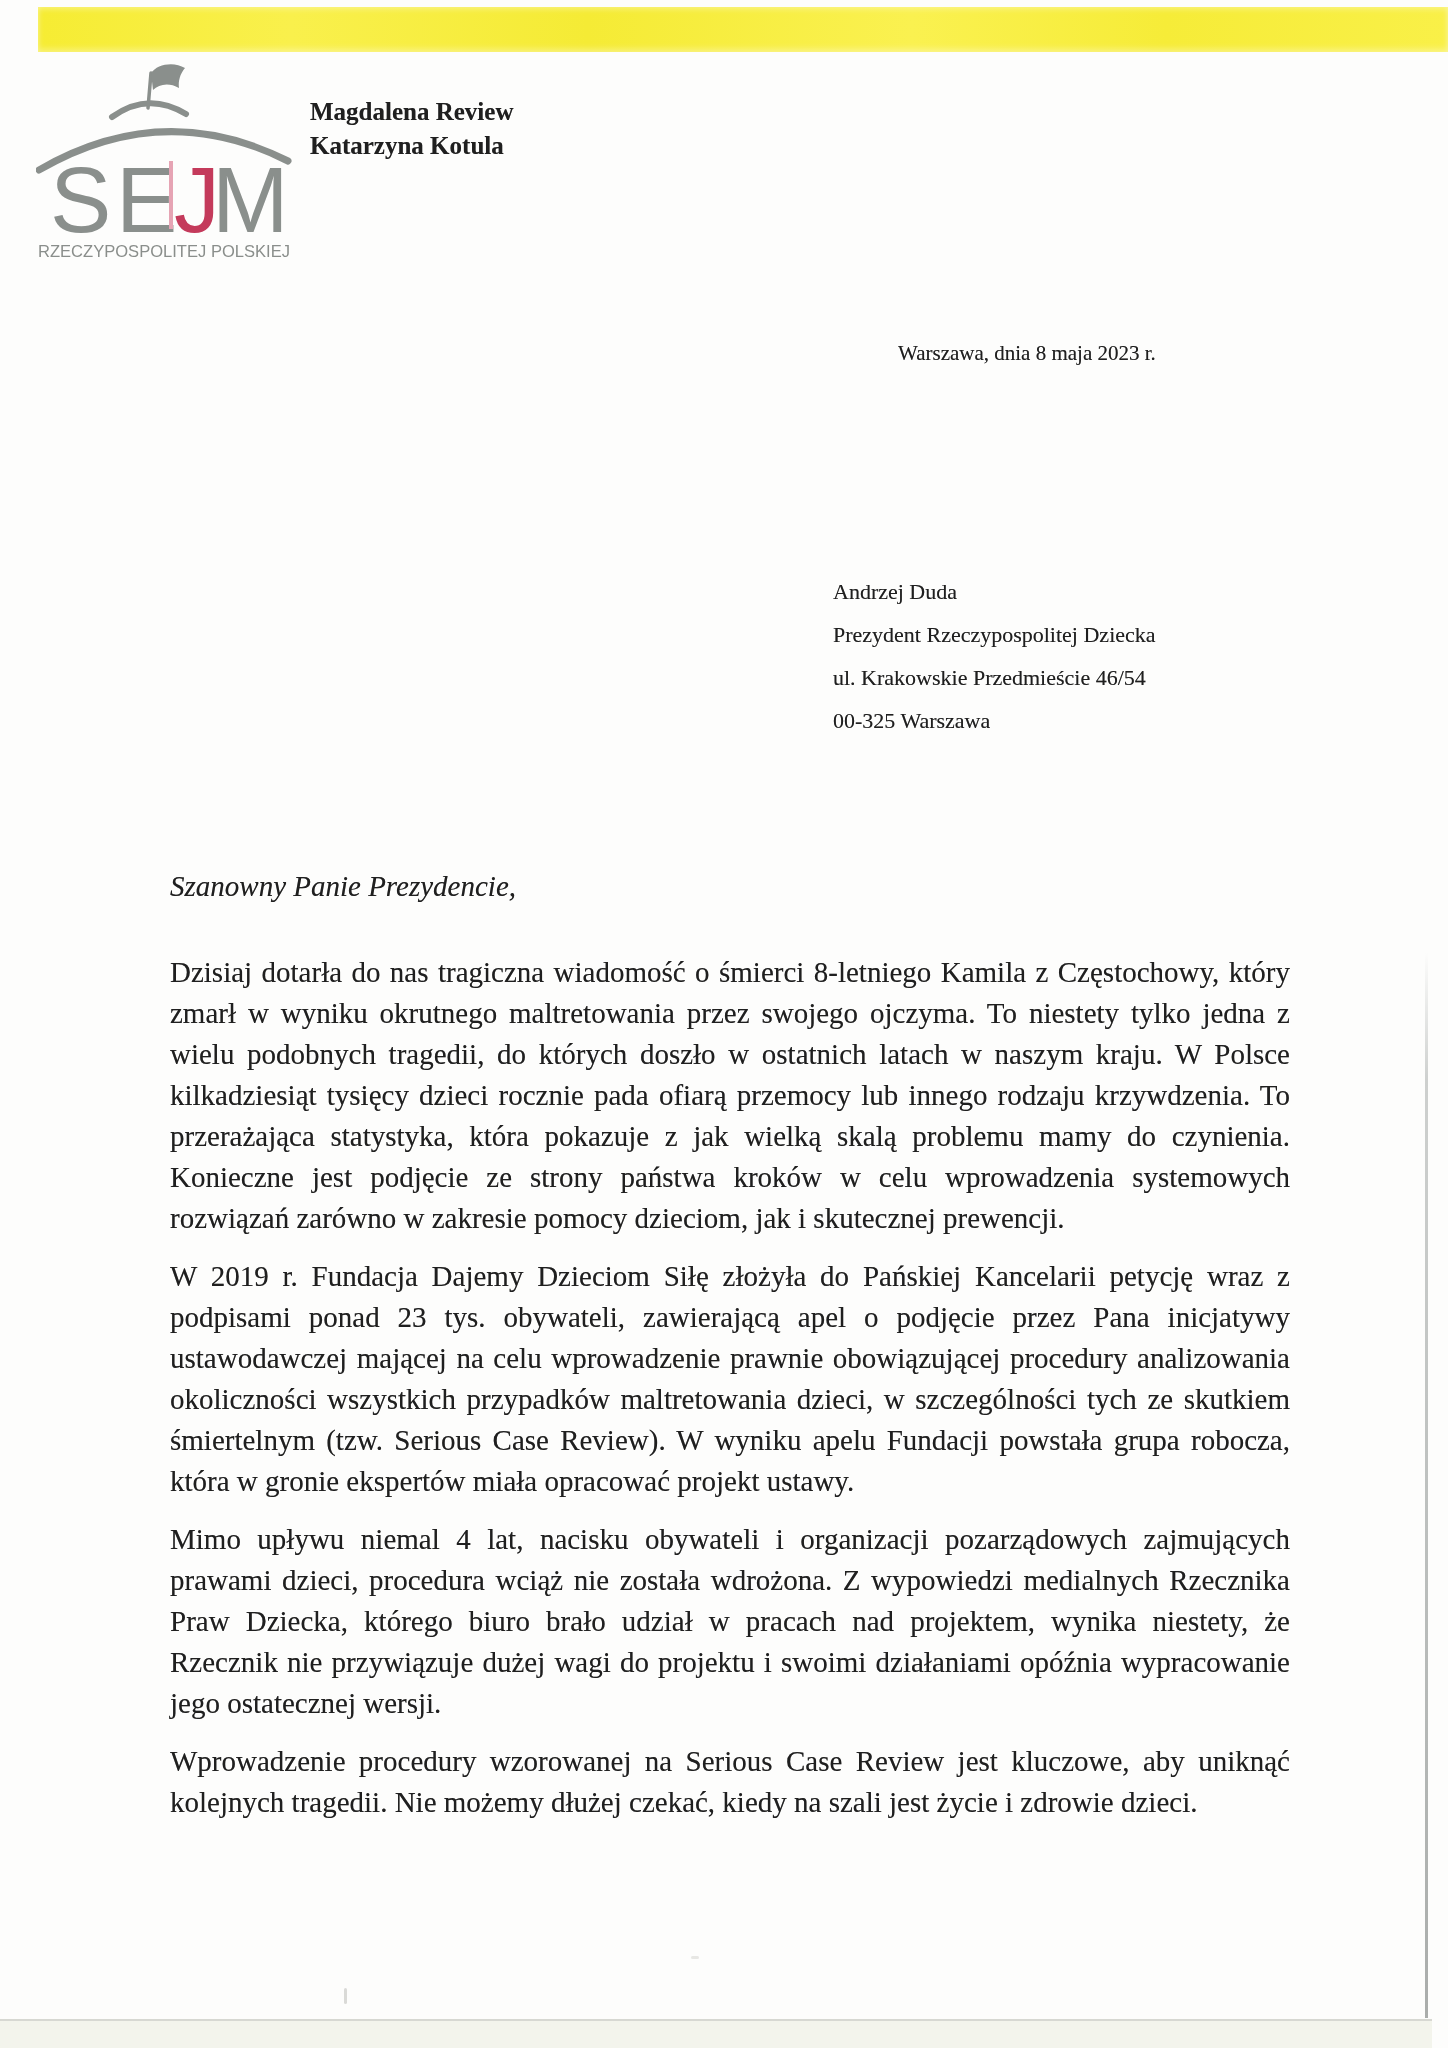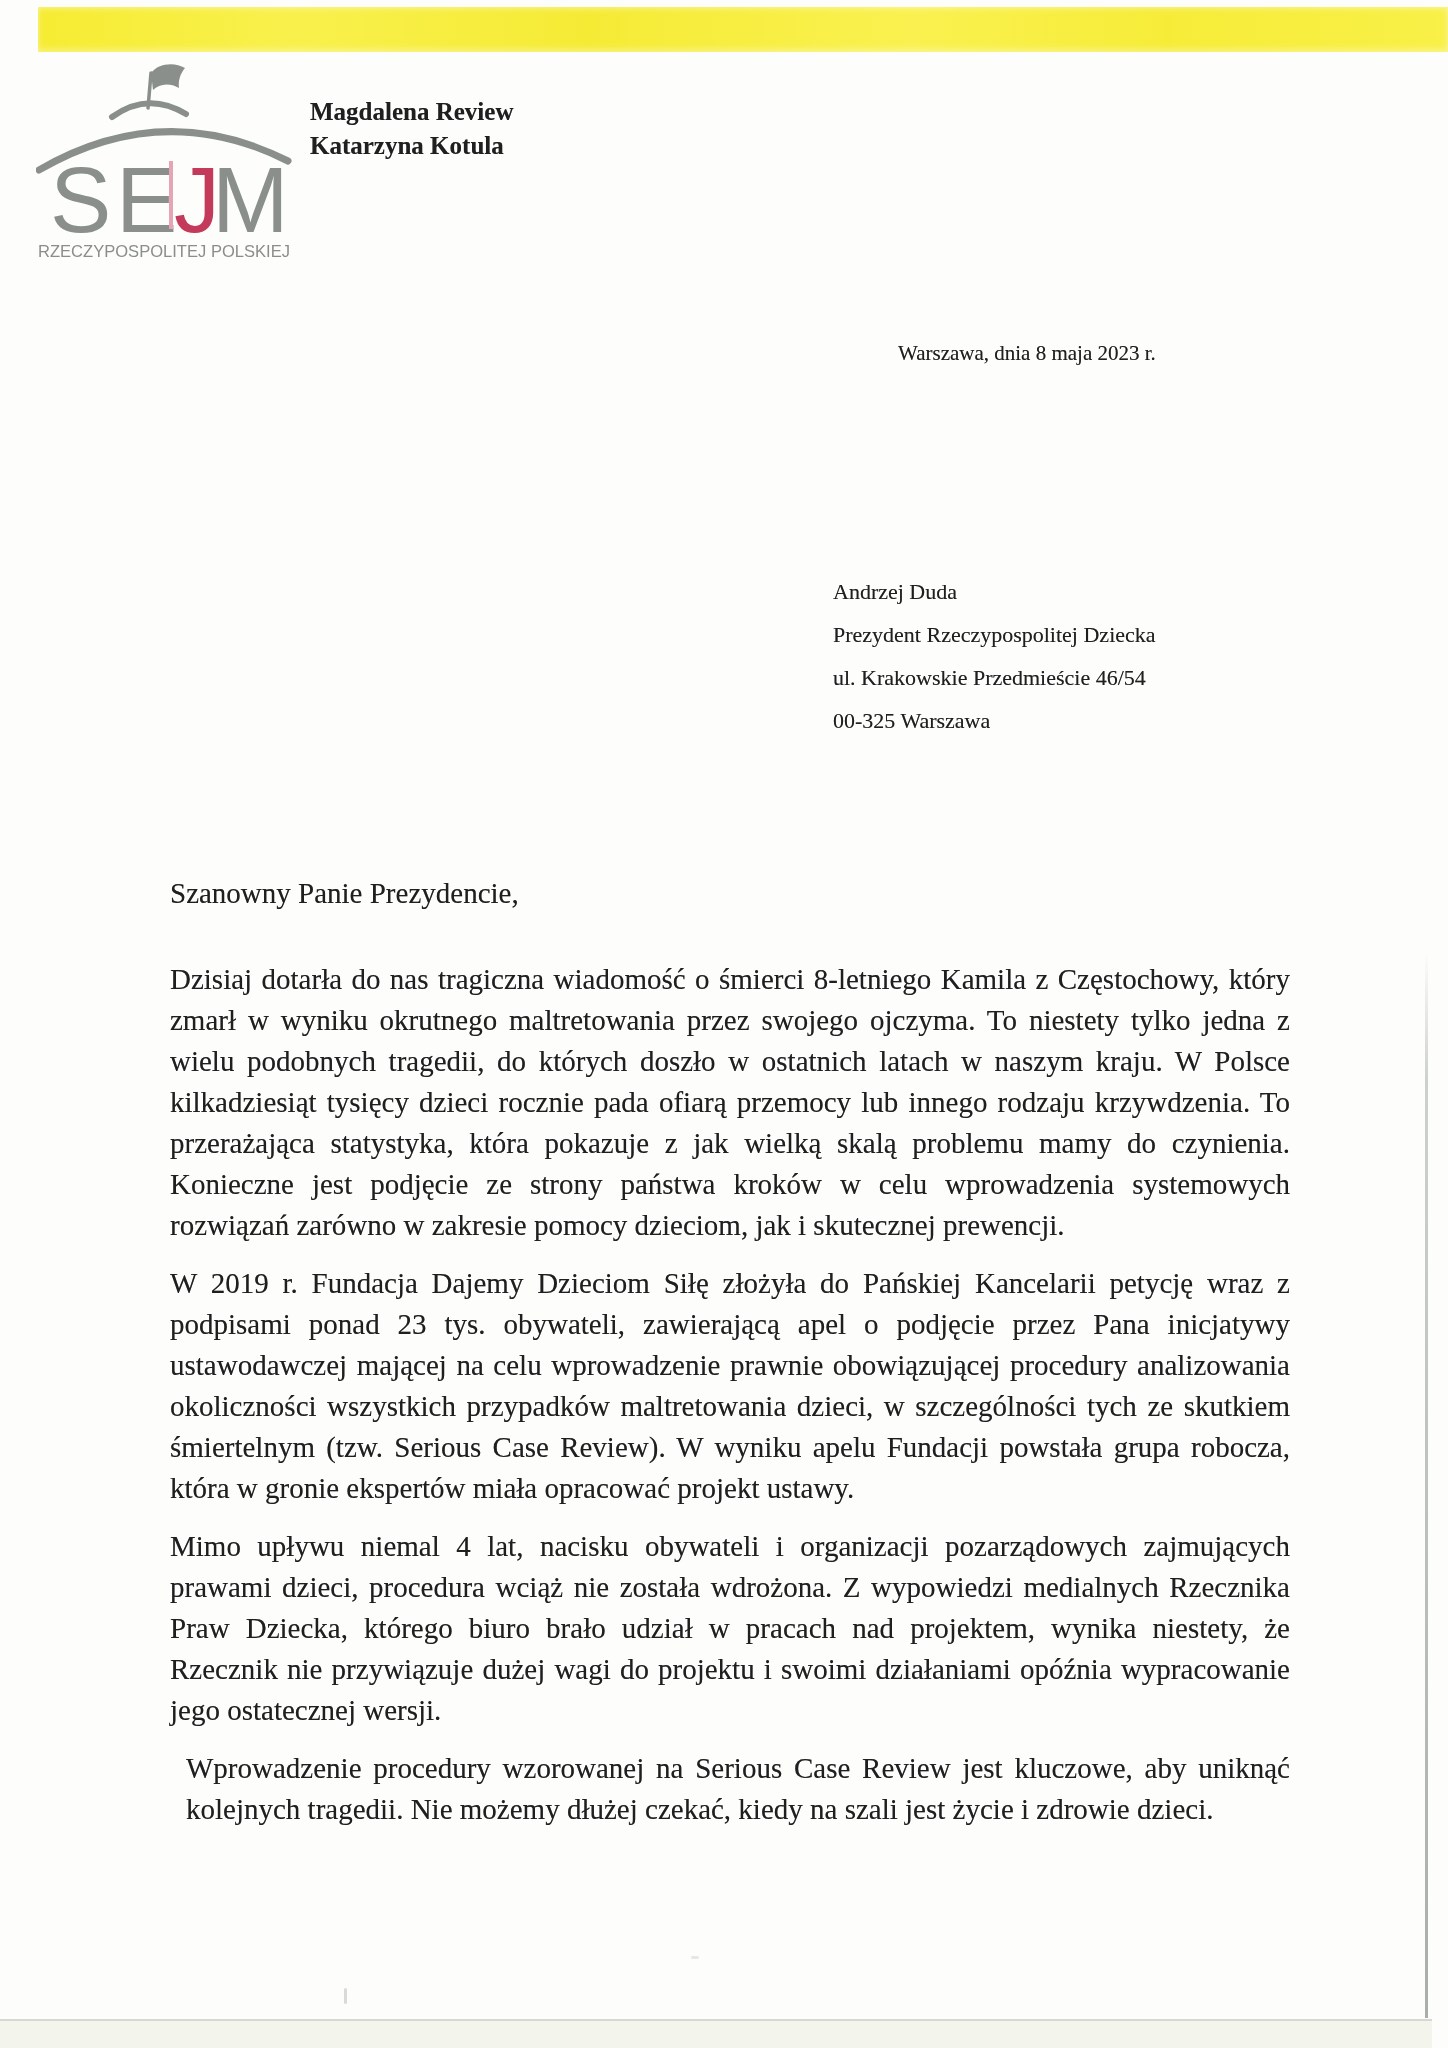--- a/index.html
+++ b/index.html
@@ -23,23 +23,23 @@
   
   .sender{position:absolute;left:310px;top:95px;line-height:34px;font-size:25px;}
   .sender .name{font-weight:bold;}
   .sender .role{font-weight:normal;}
   
   .dateline{position:absolute;left:898px;top:341px;font-size:21px;white-space:nowrap;}
   
   .recipient{position:absolute;left:833px;top:570px;font-size:22px;line-height:43px;}
   
   .body-block{position:absolute;left:170px;top:866px;width:1120px;font-size:29px;line-height:41px;}
-  .salutation{margin:7px 0 45px 0;}
+  .salutation{margin:0 0 45px 0;font-style:italic;}
   .body-block p.para{margin:0 0 17px 0;text-align:justify;text-justify:inter-word;}
-  .body-block p.para:last-child{margin-bottom:0;margin-left:16px;}
+  .body-block p.para:last-child{margin-bottom:0;}
   .txt{text-shadow:0 0 .5px rgba(20,20,20,.45);}
   
   .scan-line-v{
     position:absolute;left:1425px;top:952px;width:3px;height:1066px;
     background:linear-gradient(to bottom,rgba(148,153,151,0) 0%,rgba(148,153,151,.45) 12%,rgba(148,153,151,.62) 55%,rgba(138,142,140,.72) 100%);
   }
   .scan-band{
     position:absolute;left:0;top:2019px;width:1432px;height:29px;
     background:#f3f4ec;
     border-top:2px solid #d7d8d2;

